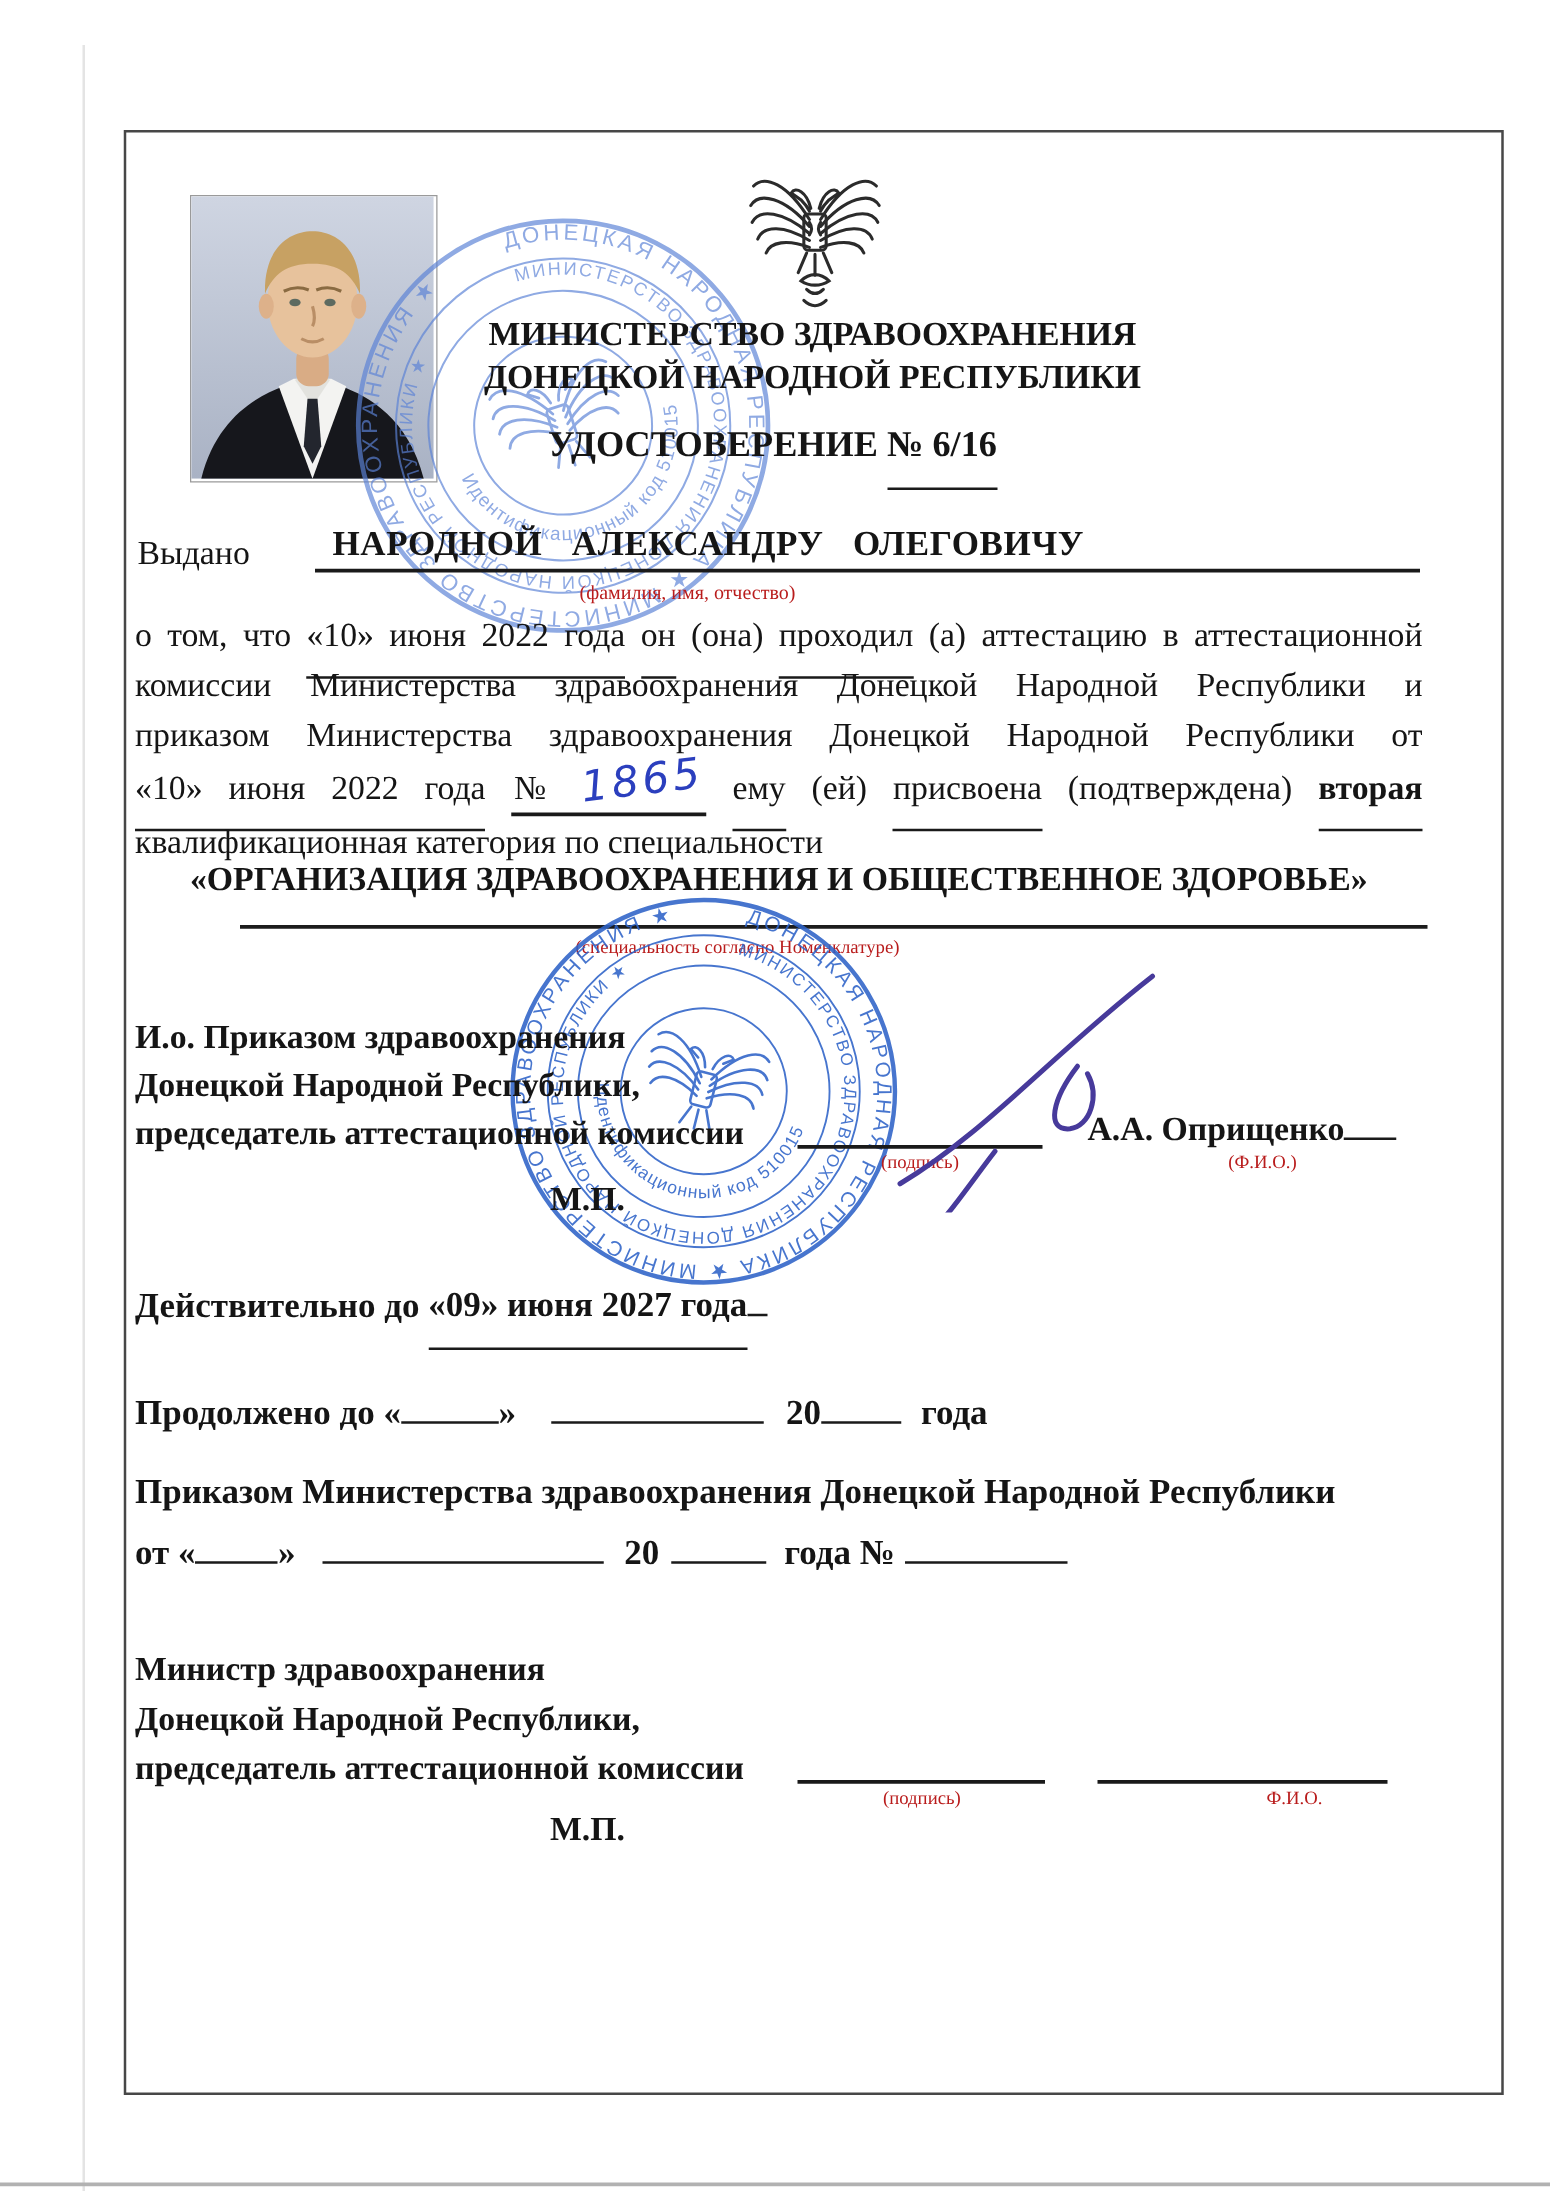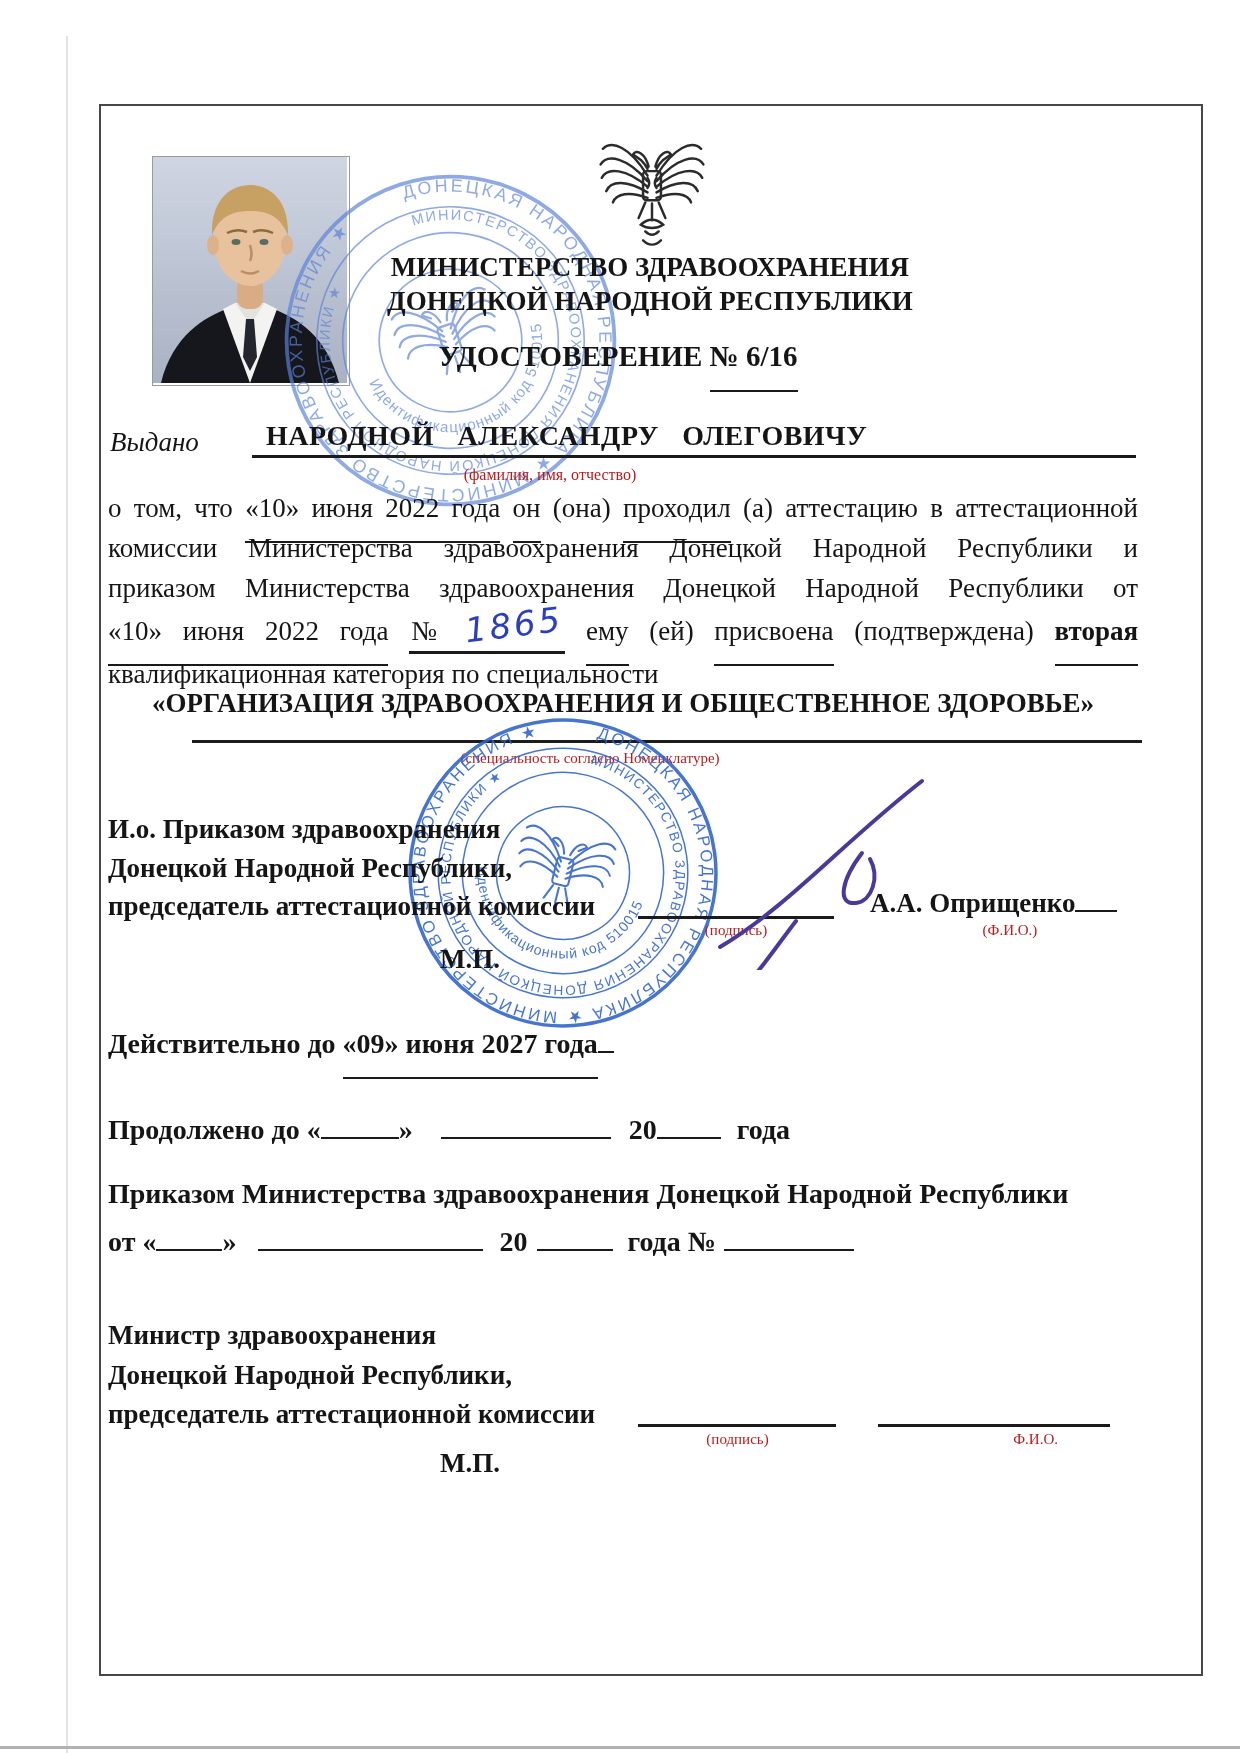--- a/index.html
+++ b/index.html
@@ -134,21 +134,21 @@
     <div>МИНИСТЕРСТВО ЗДРАВООХРАНЕНИЯ</div>
     <div>ДОНЕЦКОЙ НАРОДНОЙ РЕСПУБЛИКИ</div>
   </div>
 
   <div class="abs center b" style="left:338px;top:340px;width:560px;font-size:29px;white-space:nowrap;">
     <span>УДОСТОВЕРЕНИЕ</span>
     <span class="u">№ 6/16</span>
   </div>
 
   <div class="abs" style="left:110px;top:420px;width:1026px;display:flex;align-items:flex-end;">
-    <div style="font-size:27px;width:142px;flex:none;font-style:italic;">Выдано</div>
+    <div style="font-size:27px;width:142px;flex:none;">Выдано</div>
     <div style="flex:1;border-bottom:3px solid #1a1a1a;font-size:28px;font-weight:700;
                 letter-spacing:.5px;word-spacing:16px;padding:0 0 3px 14px;white-space:nowrap;">НАРОДНОЙ АЛЕКСАНДРУ ОЛЕГОВИЧУ</div>
   </div>
   <div class="abs center cap" style="left:400px;top:466px;width:300px;">(фамилия, имя, отчество)</div>
 
   <div class="abs" style="left:108px;top:488px;">
     <div class="pline">
       <span>о том, что</span>
       <span class="u">«10» июня 2022 года</span>
       <span class="u">он</span>

